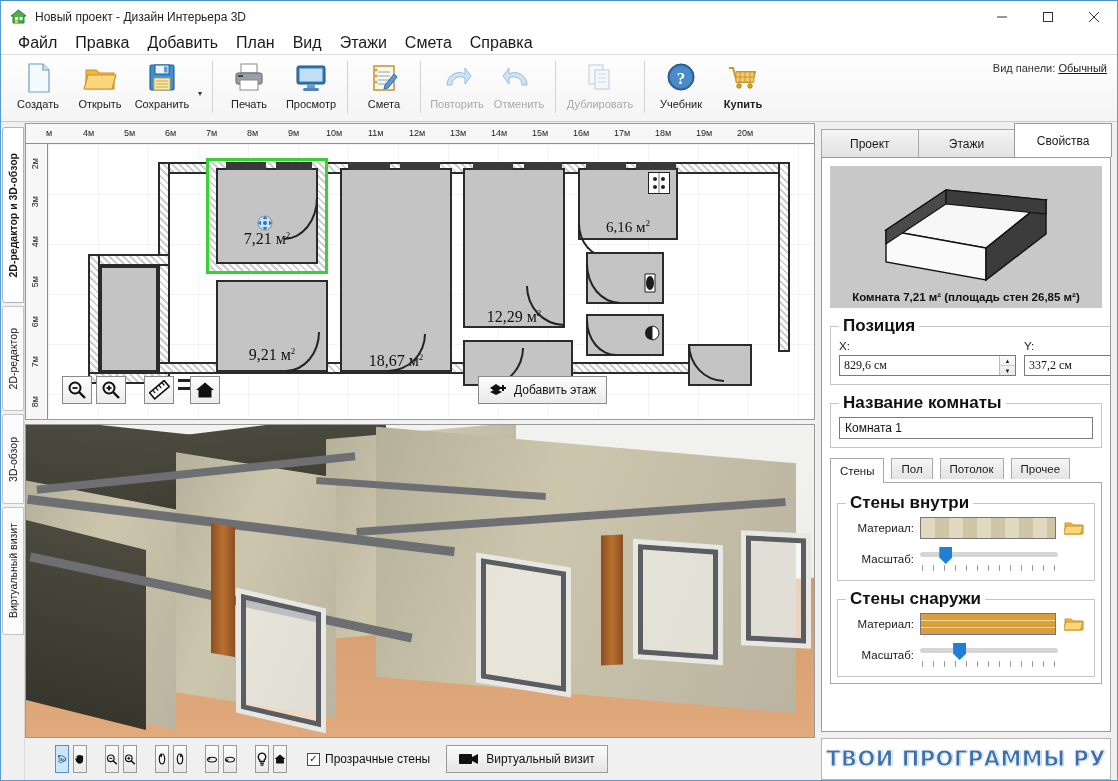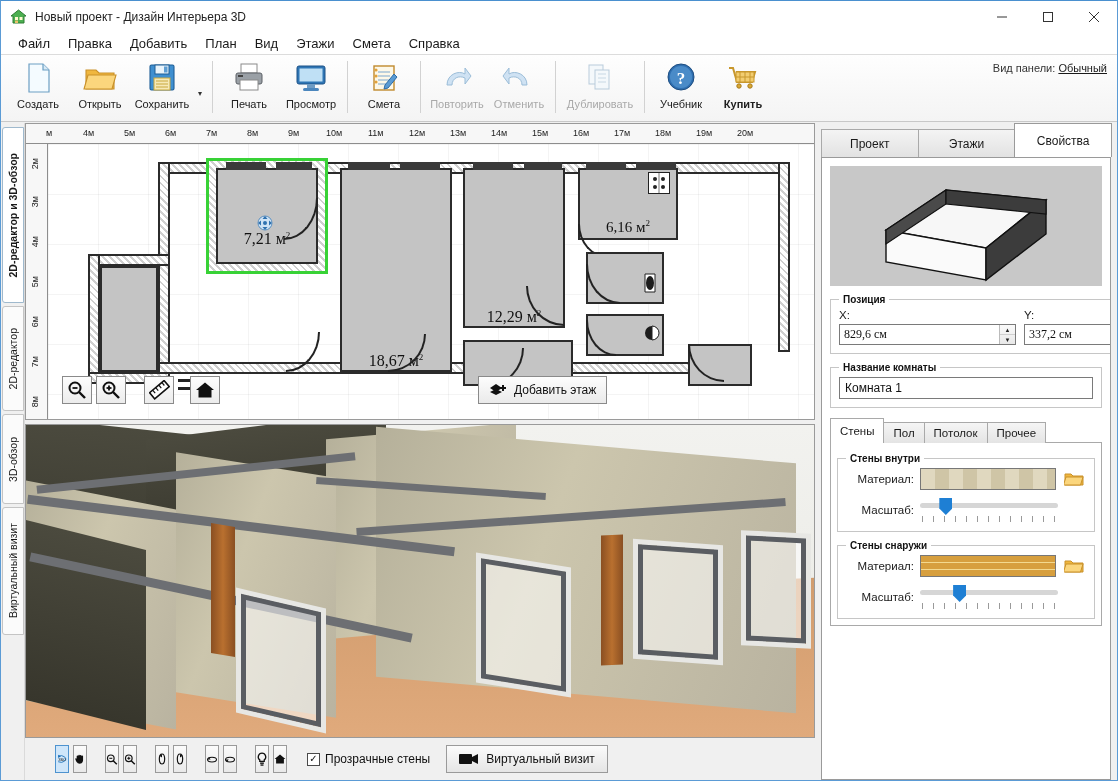--- a/index.html
+++ b/index.html
@@ -40,21 +40,21 @@
 
   
   .menubar {
     height: 23px;
     display: flex; align-items: center;
     background: #ffffff;
     padding-left: 8px;
     border-bottom: 1px solid #dcdcdc;
   }
   .menu-item {
-    font-size: 13px; color: #1a1a1a;
+    font-size: 16px; color: #1a1a1a;
     padding: 3px 9px; white-space: nowrap;
   }
 
   
   .toolbar {
     height: 67px;
     background: linear-gradient(#fefefe, #f4f4f4);
     border-bottom: 1px solid #c8c8c8;
     display: flex; align-items: flex-start;
     position: relative;
@@ -289,21 +289,21 @@
   }
   .preview-cap {
     height: 22px; background: #c8c8c8;
     display: flex; align-items: center; justify-content: center;
     font-size: 11.5px; font-weight: bold; color: #111;
   }
   fieldset.grp {
     border: 1px solid #c6c6c6; margin-top: 8px; padding: 4px 8px 8px 8px;
   }
   fieldset.grp > legend {
-    font-size: 10px; font-weight: bold; color: #111; padding: 0 4px;
+    font-size: 17px; font-weight: bold; color: #111; padding: 0 4px;
   }
   .row { display: flex; gap: 8px; }
   .fld { flex: 1; }
   .fld .lb { font-size: 11.5px; color: #1a1a1a; display: block; margin-bottom: 3px; }
   .spin {
     display: flex; border: 1px solid #7a7a7a; background: #fff; height: 21px;
     align-items: stretch;
   }
   .spin input {
     flex: 1; border: none; outline: none; font-size: 12px;
@@ -318,21 +318,21 @@
   .spin .arrows > div {
     flex: 1; display: flex; align-items: center; justify-content: center;
     font-size: 6px; color: #222;
   }
   .spin .arrows > div:first-child { border-bottom: 1px solid #cfcfcf; }
   .name-input {
     width: 100%; height: 22px; border: 1px solid #7a7a7a; background: #fff;
     font-size: 12px; padding-left: 5px; color: #111; outline: none;
     font-family: "Liberation Sans", sans-serif;
   }
-  .stabs { display: flex; margin-top: 10px; align-items: flex-end; }
+  .stabs { display: flex; margin-top: 10px; align-items: flex-start; gap: 8px; }
   .stab {
     background: linear-gradient(#f5f5f5,#e4e4e4);
     border: 1px solid #a9a9a9; border-bottom: none;
     font-size: 11.5px; padding: 4px 9px; color: #1a1a1a;
     margin-right: -1px;
   }
   .stab.active { background: #fff; padding: 6px 9px; position: relative; z-index: 2; }
   .stab-body {
     border: 1px solid #a9a9a9; background: #fff; padding: 8px 6px 6px 6px;
     margin-top: -1px;
@@ -654,20 +654,25 @@
           </div>
           <div class="move-handle" style="left:208px;top:70px">
             <svg width="18" height="18" viewBox="0 0 18 18">
               <circle cx="9" cy="9" r="7" fill="#cfe3f5" stroke="#5a8fc0"></circle>
               <path d="M9 2 l2.5 3 h-5 z M9 16 l2.5-3 h-5 z M2 9 l3-2.5 v5 z M16 9 l-3-2.5 v5 z" fill="#2f72b0"></path>
               <circle cx="9" cy="9" r="2" fill="#2f72b0"></circle>
             </svg>
           </div>
           <div class="door-arc tr" style="left:236px;top:54px;width:34px;height:42px"></div>
 
+          <div class="room" style="left:168px;top:136px;width:112px;height:92px">
+            <div class="room-lbl" style="transform:translateY(-6px)">
+              <span>9,21 м</span><sup>2</sup>
+            </div>
+          </div>
           <div class="door-arc tr" style="left:238px;top:188px;width:34px;height:40px"></div>
 
           <div class="room" style="left:292px;top:24px;width:112px;height:204px">
             <div class="room-lbl">
               <span>18,67 м</span><sup>2</sup>
             </div>
           </div>
           <div class="door-arc tr" style="left:340px;top:190px;width:38px;height:38px"></div>
 
           <div class="room" style="left:415px;top:24px;width:102px;height:160px">
@@ -902,20 +907,21 @@
         <div class="preview-box">
           <svg width="220" height="112" viewBox="0 0 220 112">
             <polygon points="30,60 90,20 190,30 130,78" fill="#f7f7f7" stroke="#111" stroke-width="1.4"></polygon>
             <polygon points="30,60 30,92 130,110 130,78" fill="#fafafa" stroke="#111" stroke-width="1.4"></polygon>
             <polygon points="130,78 130,110 190,64 190,30" fill="#3c3c3c" stroke="#111" stroke-width="1.4"></polygon>
             <polygon points="30,60 90,20 90,34 30,74" fill="#4a4a4a" stroke="#111" stroke-width="1.2"></polygon>
             <polygon points="90,20 190,30 190,44 90,34" fill="#3c3c3c" stroke="#111" stroke-width="1.2"></polygon>
             <polygon points="30,60 90,20 190,30 130,78" fill="#ffffff" opacity="0.0"></polygon>
           </svg>
         </div>
+        <div class="preview-cap">Комната 7,21 м²  (площадь стен 26,85 м²)</div>
 
         <fieldset class="grp">
           <legend>Позиция</legend>
           <div class="row">
             <div class="fld">
               <span class="lb">X:</span>
               <div class="spin">
                 <input type="text" value="829,6 см" style="">
                 <div class="arrows">
                   <div>▲</div>
@@ -997,15 +1003,18 @@
                 <div class="sld-track"></div>
                 <div class="sld-thumb" style="left:24%"></div>
                 <div class="sld-ticks"></div>
               </div>
               <span style="width:22px"></span>
             </div>
           </fieldset>
         </div>
       </div>
 
+      <div class="watermark">
+        <span class="wm-text">ТВОИ ПРОГРАММЫ РУ</span>
+      </div>
     </div>
   </div>
 </div>
 
 </body></html>

